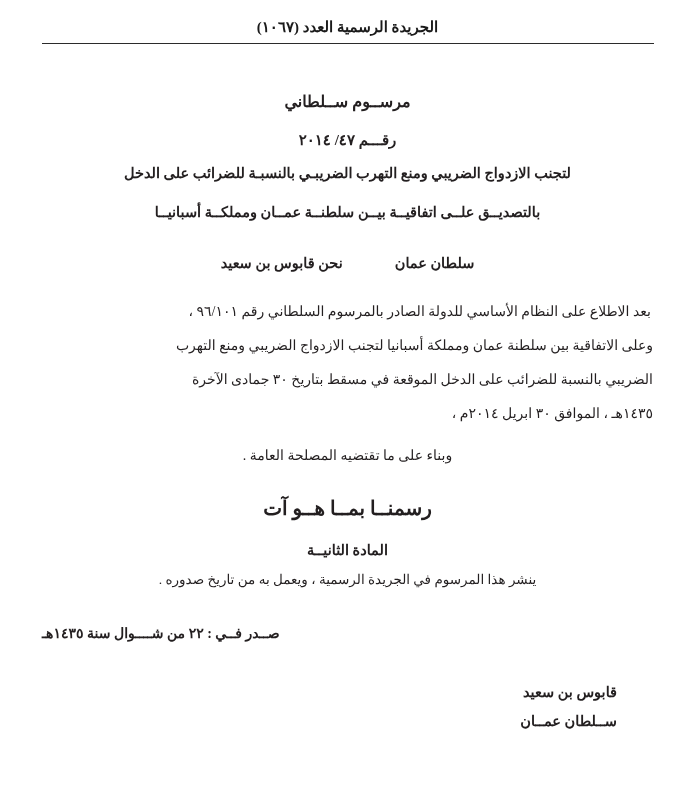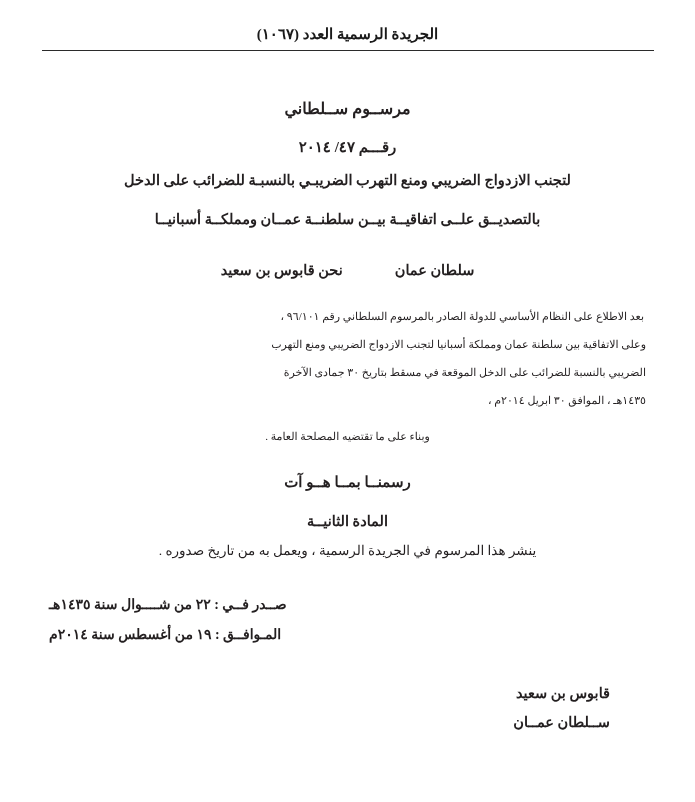--- a/index.html
+++ b/index.html
@@ -12,21 +12,21 @@
     background: #ffffff;
     font-family: "Liberation Serif", "DejaVu Serif", serif;
     color: #231f20;
     overflow: hidden;
   }
   .page {
     position: relative;
     width: 695px;
     height: 802px;
     box-sizing: border-box;
-    padding: 7px;
+    padding: 0;
   }
   
   .header {
     text-align: center;
     padding-top: 18px;
     padding-bottom: 6px;
   }
   .header-title {
     font-size: 15px;
     font-weight: bold;
@@ -78,29 +78,29 @@
     flex-direction: row;
     justify-content: center;
     align-items: baseline;
     gap: 52px;
     font-size: 14.5px;
     font-weight: bold;
   }
   .body-block {
     margin-top: 26px;
     text-align: right;
-    font-size: 11px;
+    font-size: 14px;
     line-height: 2.0;
   }
   .body-block p {
     margin: 0 0 6px 0;
   }
   .p-indent-1 { padding-right: 2px; }
   .t-rasamna {
-    font-size: 15px;
+    font-size: 20px;
     font-weight: bold;
     letter-spacing: 2px;
     margin-top: 26px;
   }
   .article-head {
     font-size: 14.5px;
     font-weight: bold;
     letter-spacing: 1.6px;
     margin-top: 22px;
   }
@@ -161,21 +161,20 @@
     </div>
 
     <div class="center t-rasamna">رسمنــا بمــا هــو آت</div>
 
 
     <div class="center article-head">المادة الثانيــة</div>
     <div class="article-body">ينشر هذا المرسوم في الجريدة الرسمية ، ويعمل به من تاريخ صدوره .</div>
 
     <div class="issued-block">
       <div>صــدر فــي : ٢٢ من شــــوال سنة ١٤٣٥هـ</div>
-      <div>المـوافــق : ١٩ من أغسطس سنة ٢٠١٤م</div>
     </div>
 
     <div class="closing-block">
       <div>قابوس بن سعيد</div>
       <div>ســلطان عمــان</div>
     </div>
 
   </div>
 </div>
 

